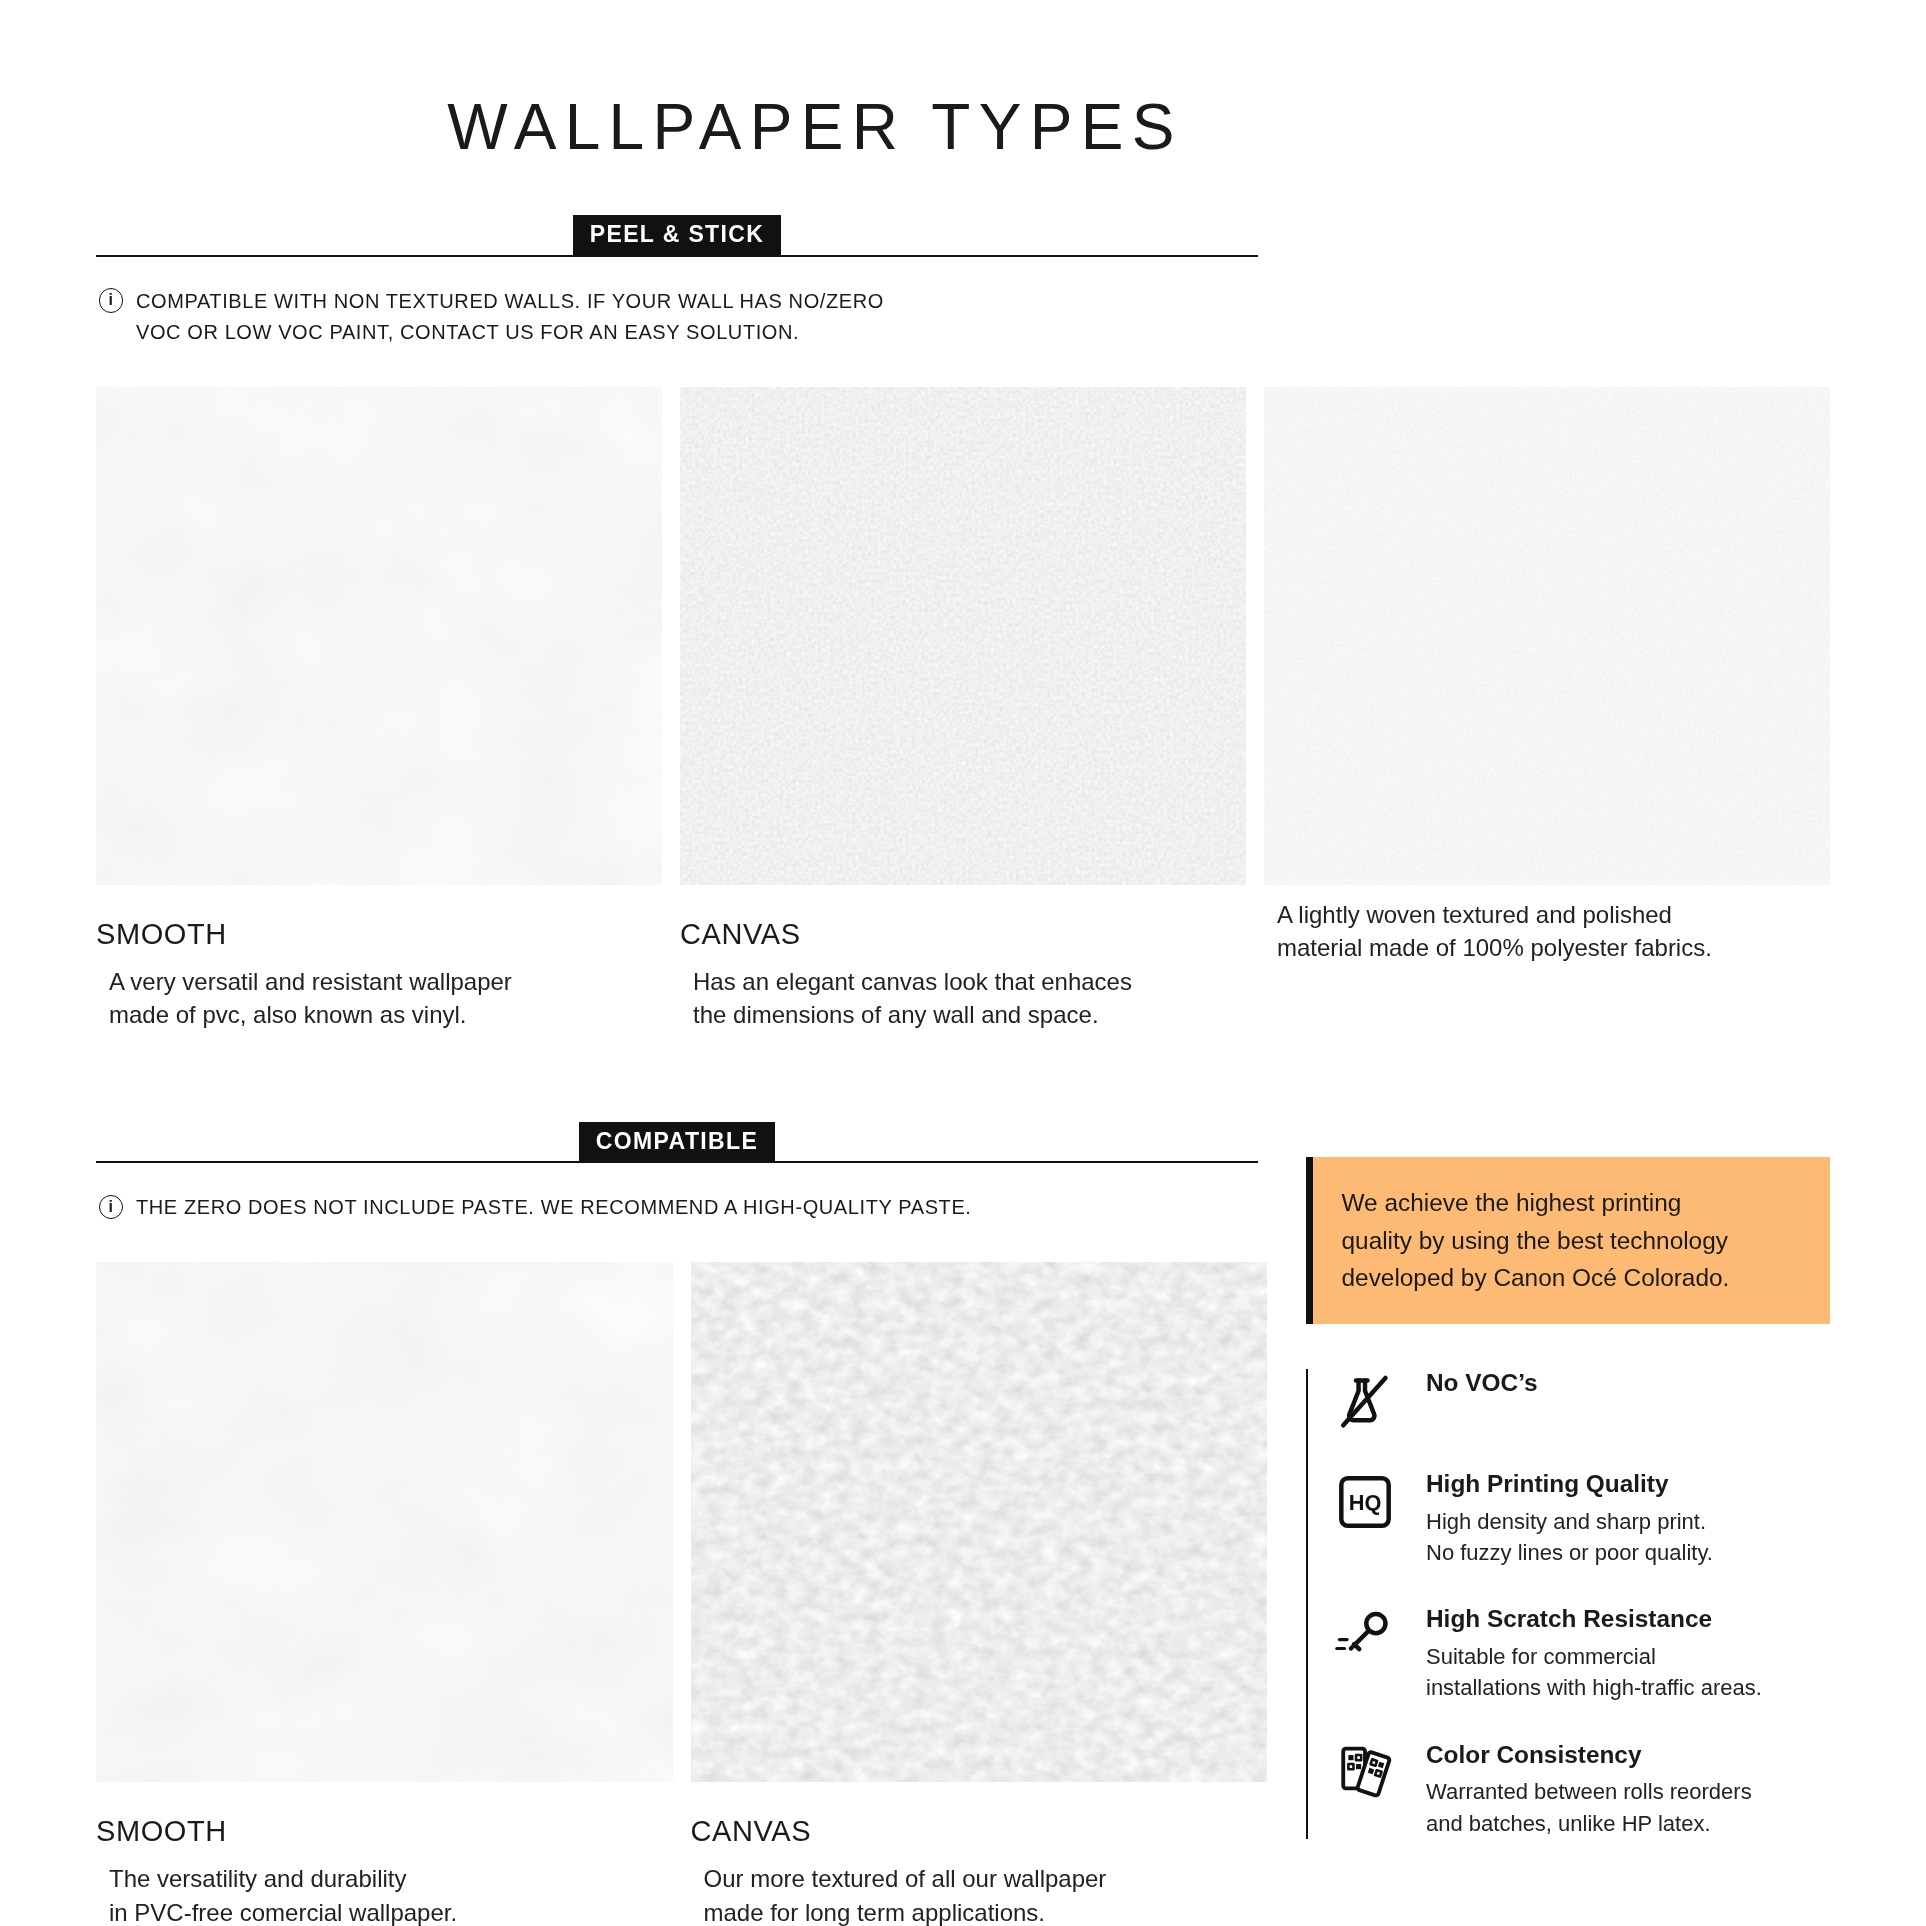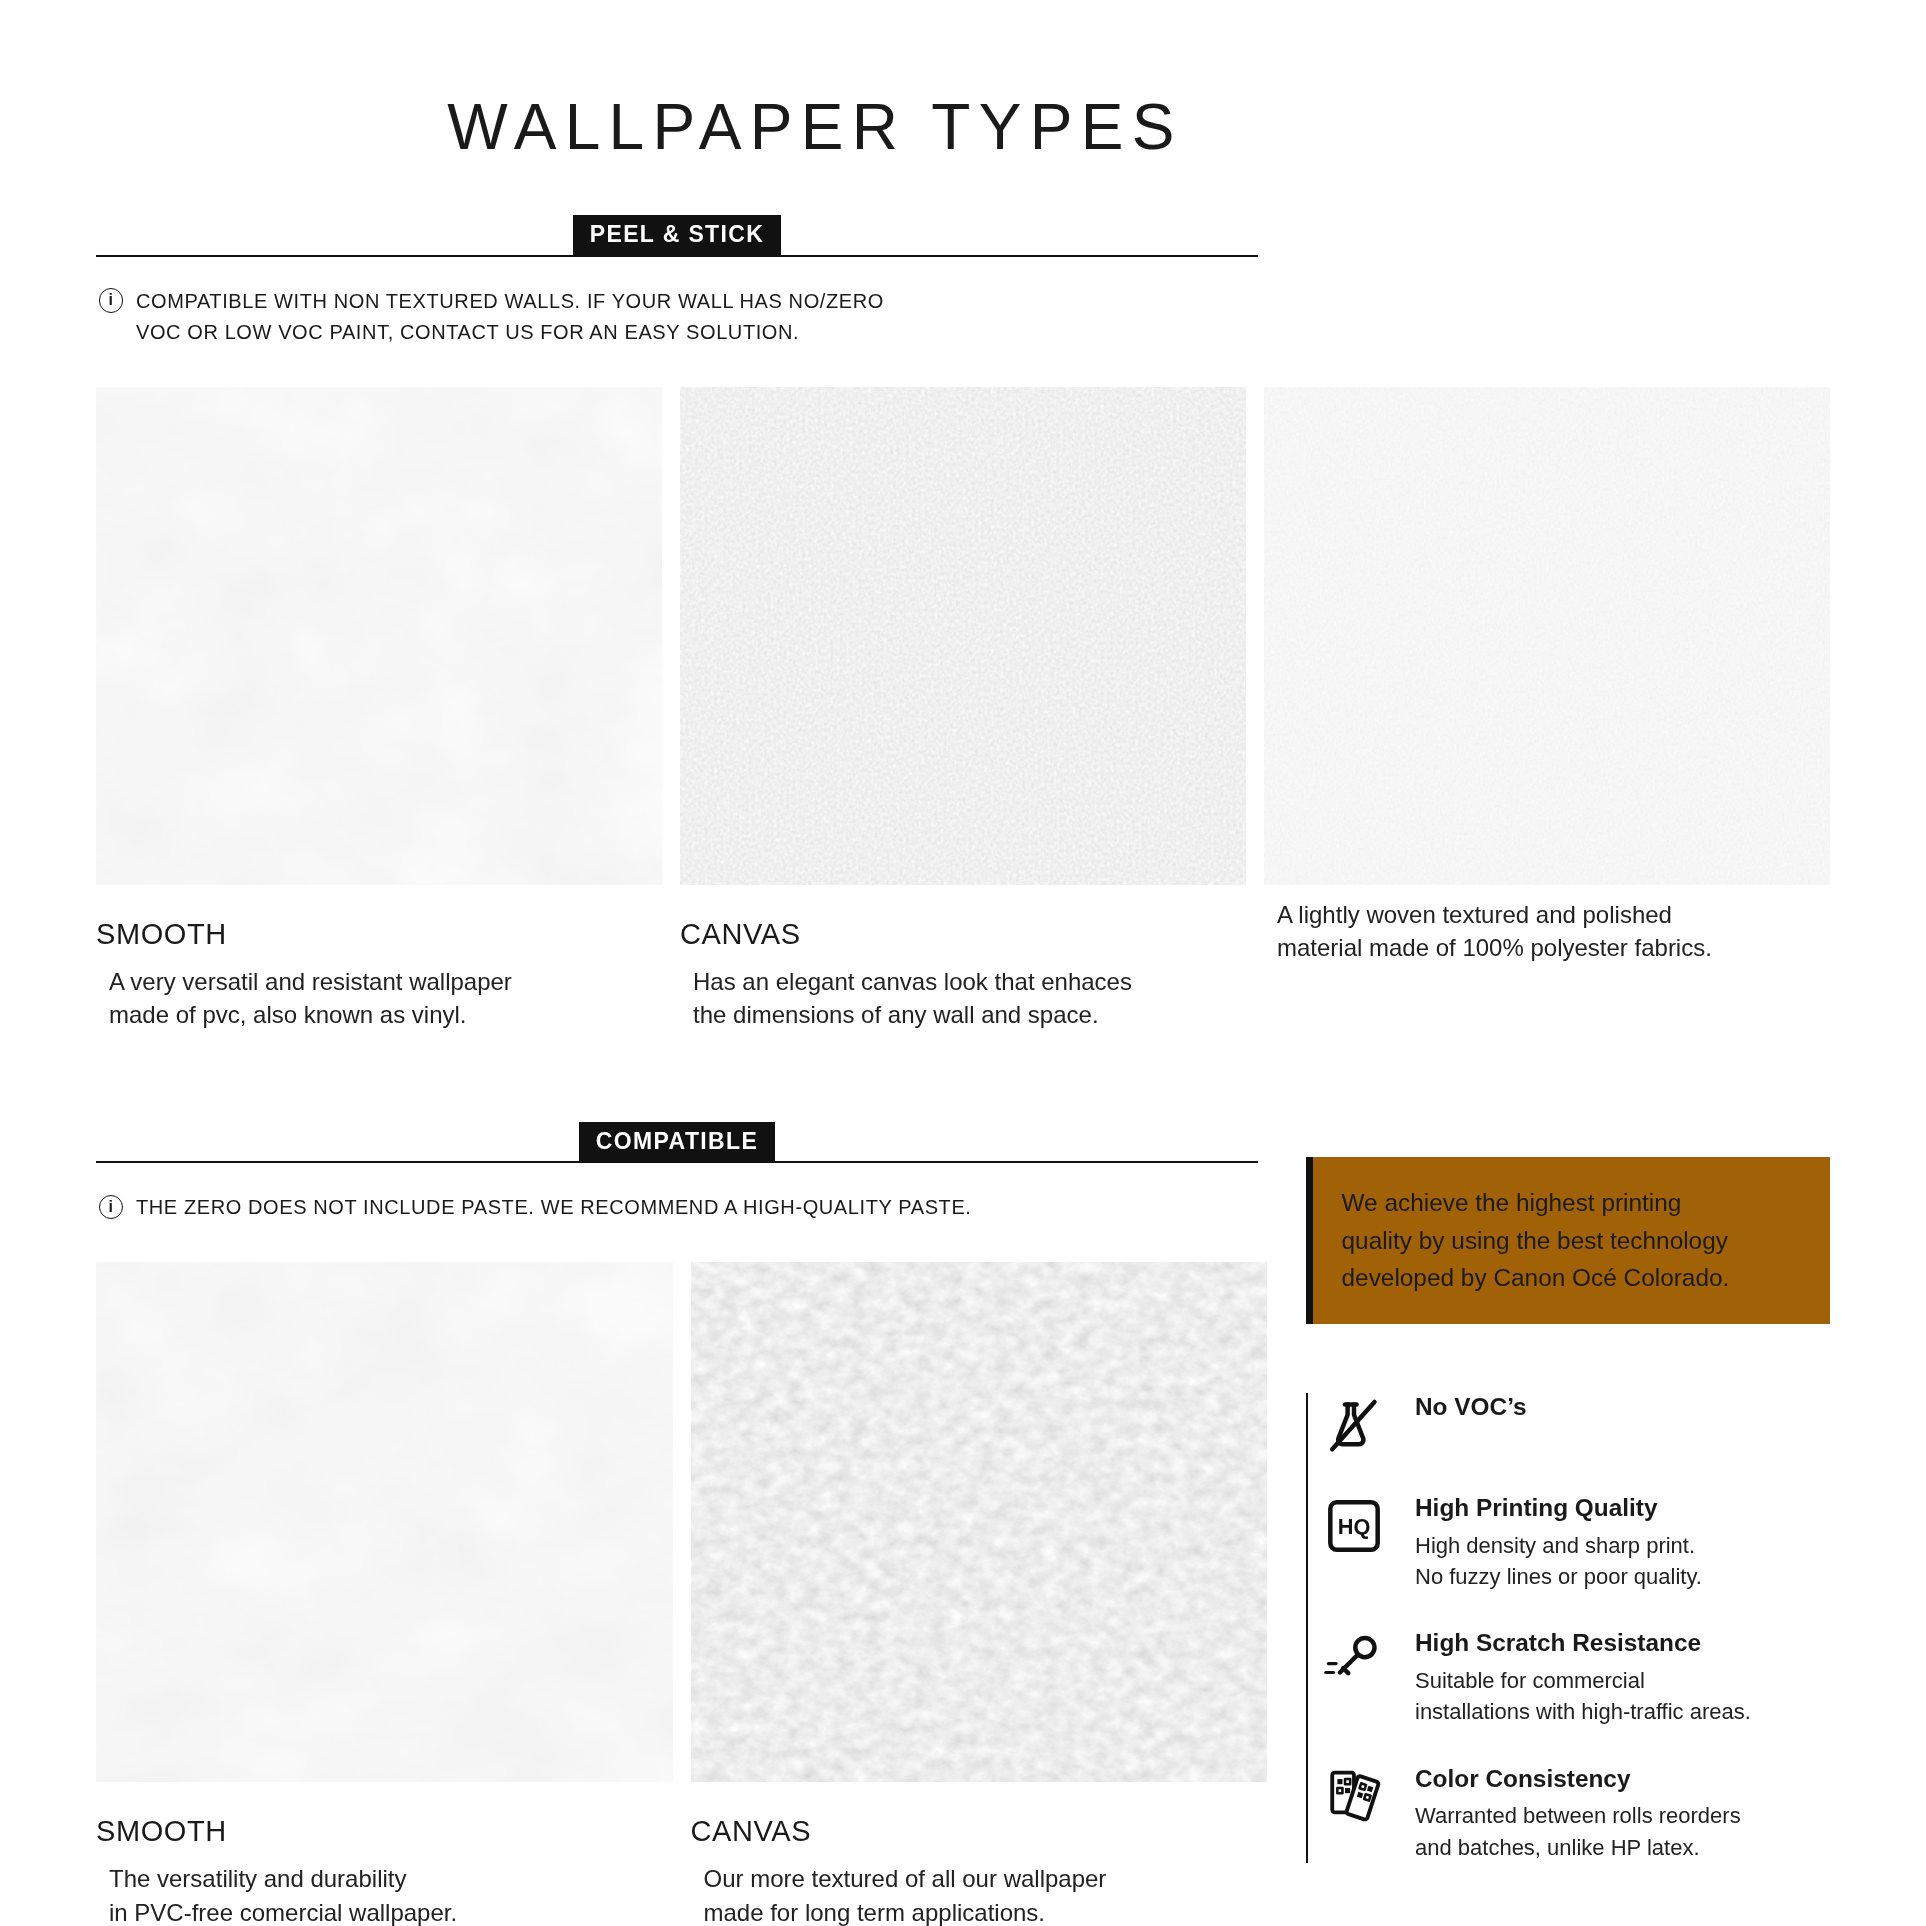--- a/index.html
+++ b/index.html
@@ -110,31 +110,31 @@
   
   .bottom-area {
     display: flex;
     gap: 18px;
     margin-top: 77px;
   }
   .bottom-left { width: 1171px; flex: none; }
   .bottom-right { flex: 1; padding-left: 20.5px; box-sizing: border-box; }
   .quote-box {
     margin-top: 35px;
-    background: #a16207;
+    background: #fdba74;
     border-left: 7.7px solid #111;
     padding: 27px 29px;
     font-size: 24.4px;
     line-height: 1.55;
     white-space: pre-line;
   }
   .features {
-    margin-top: 69px;
+    margin-top: 45px;
     border-left: 2.6px solid #111;
-    padding-left: 14px;
+    padding-left: 25px;
   }
   .feature {
     display: flex;
     gap: 29.5px;
     align-items: flex-start;
     margin-bottom: 37px;
   }
   .feature-icon {
     width: 64px;
     height: 64px;

